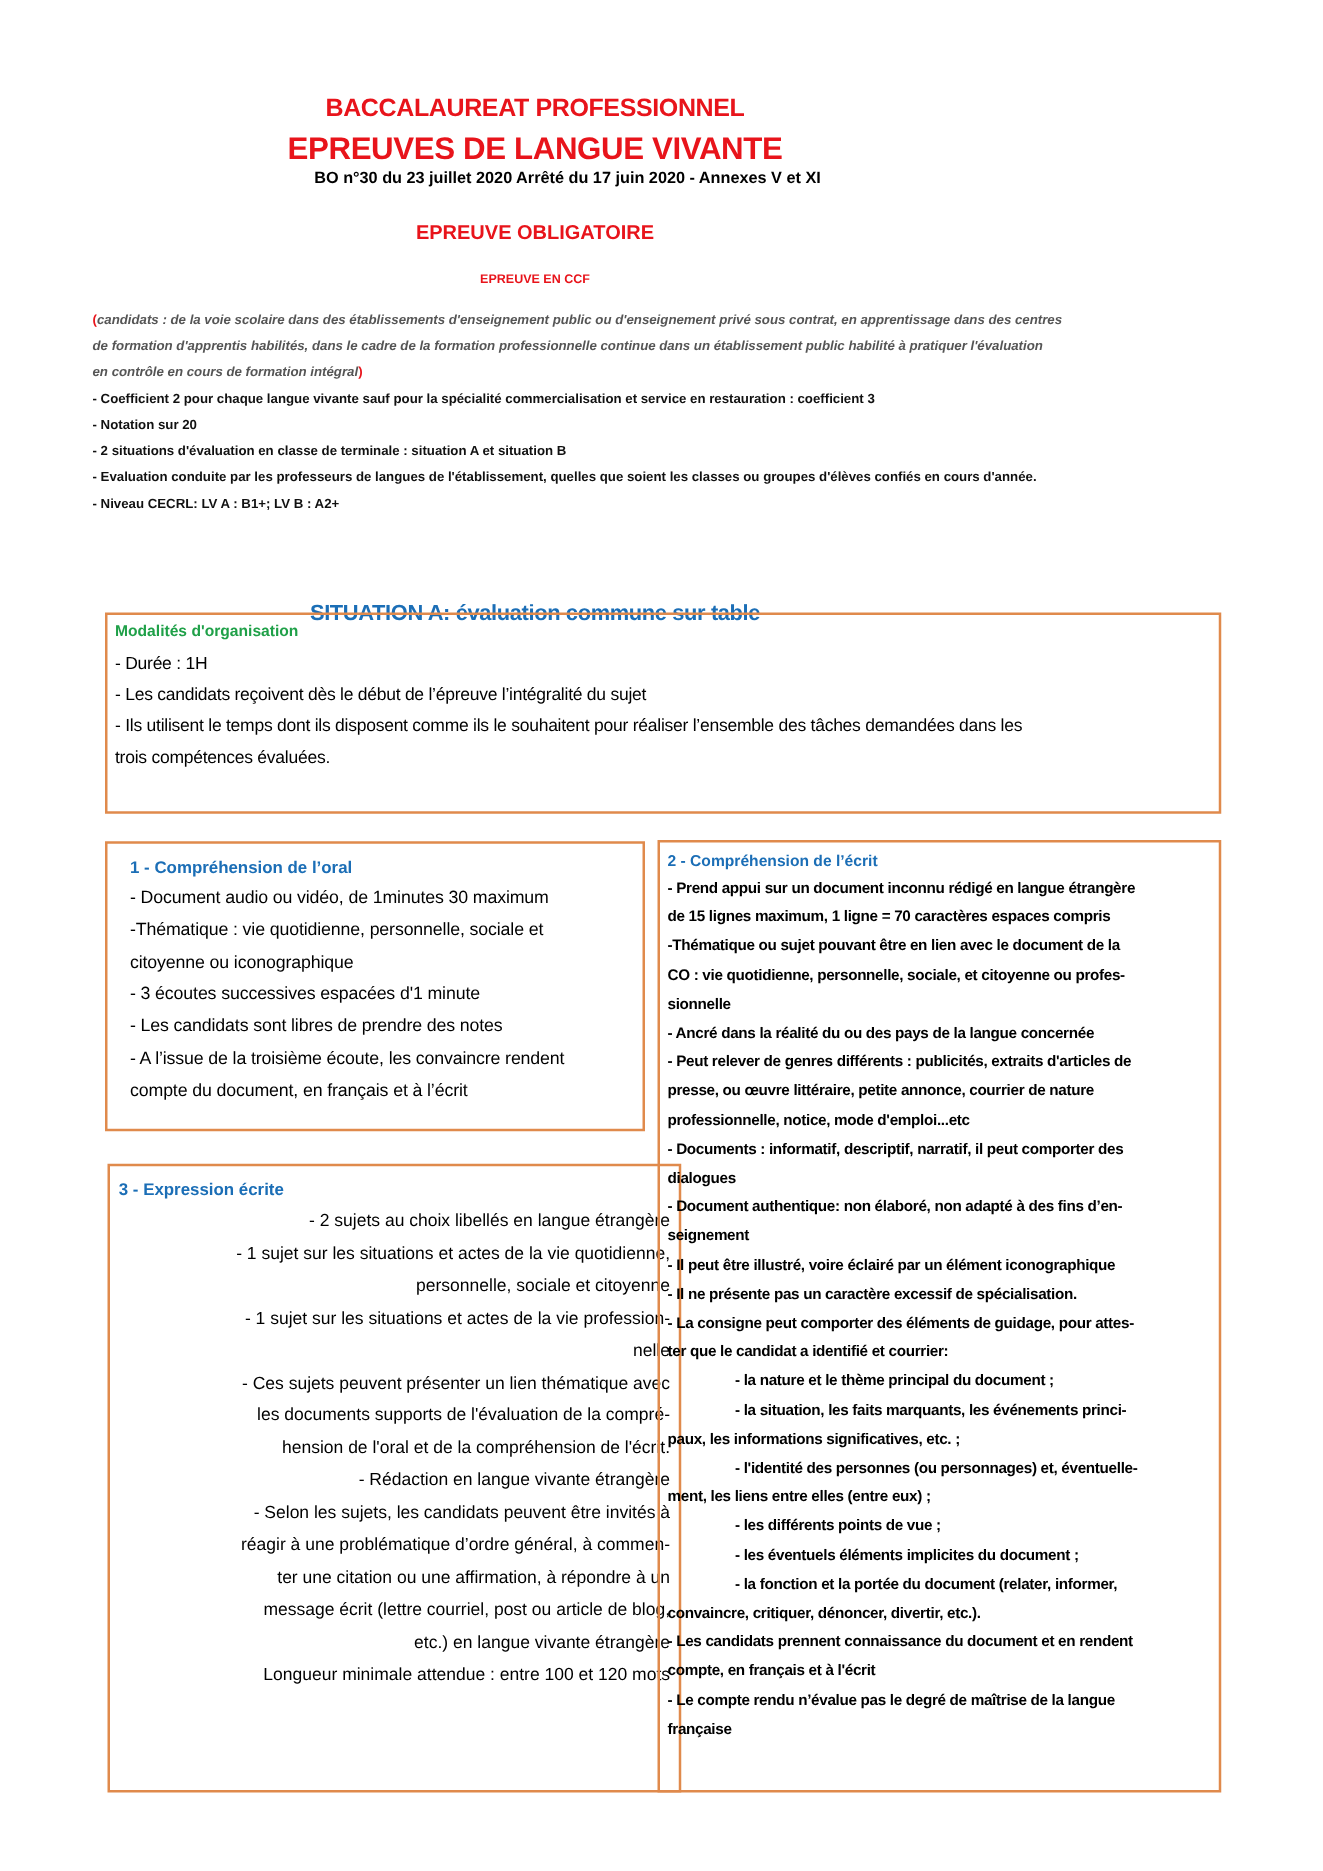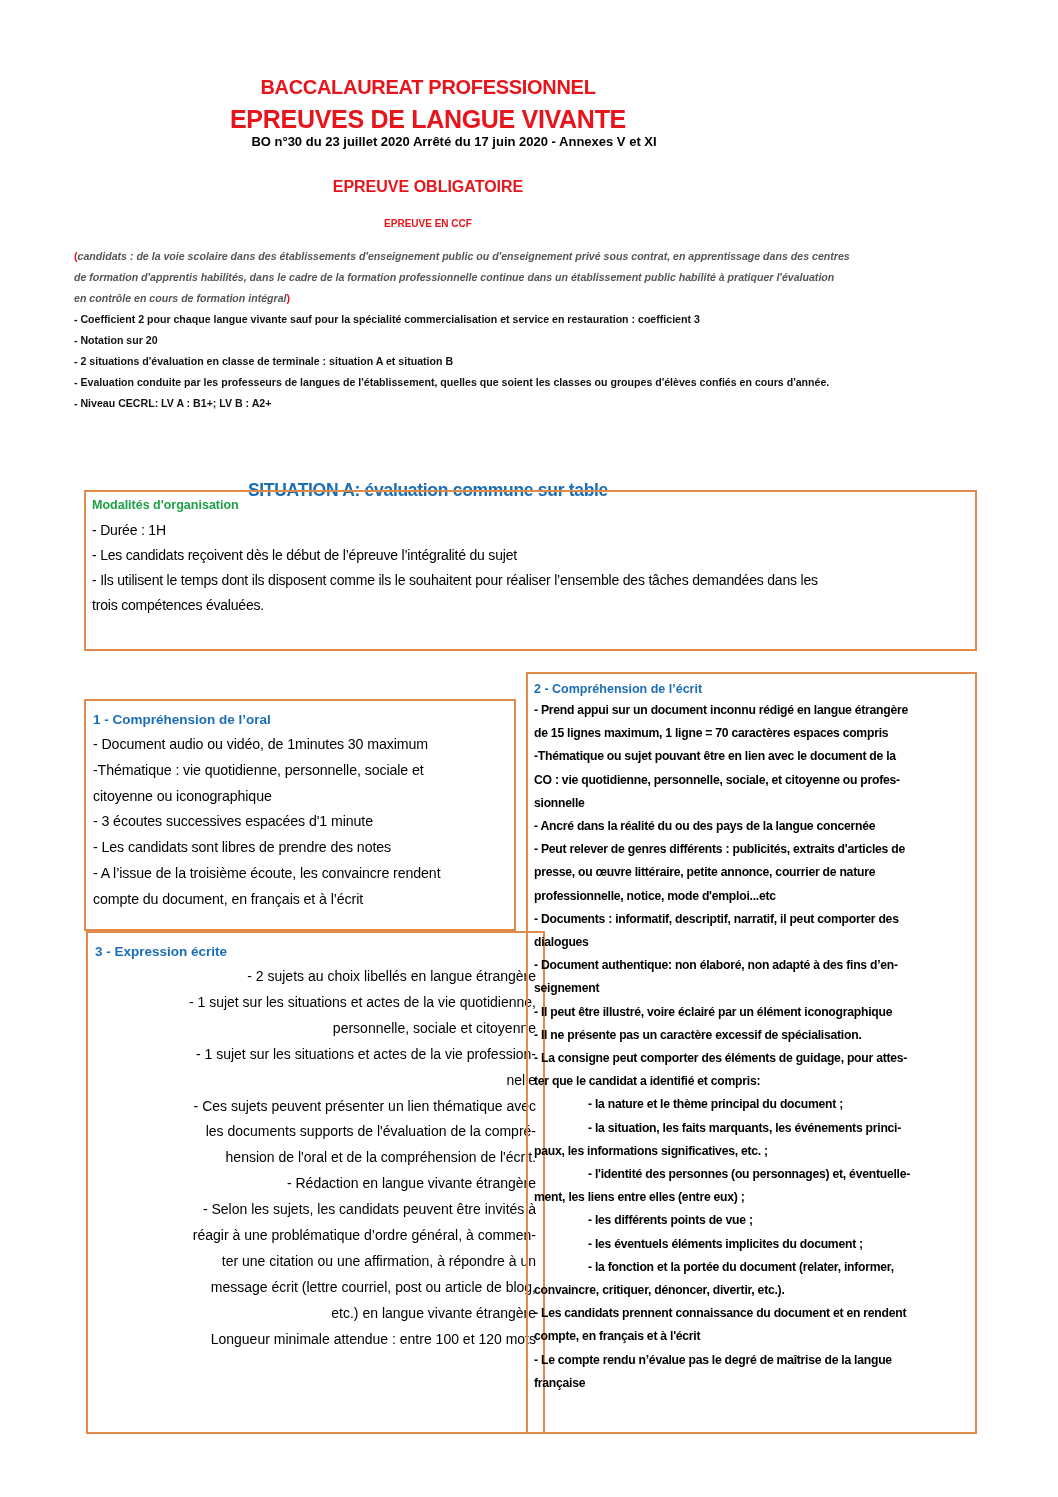--- a/index.html
+++ b/index.html
@@ -15,21 +15,21 @@
   .ccf { top: 218px; font-size: 10px; }
   .intro { left: 74px; width: 910px; top: 246px; font-size: 10.6px; line-height: 21px; }
   .intro .italic { font-style: italic; font-weight: bold; color: #555; }
   .intro .paren { color: #e8141b; font-weight: bold; font-style: normal; }
   .intro .bline { font-weight: bold; color: #111; white-space: nowrap; }
   .sitA { top: 452px; font-size: 17.5px; font-weight: bold; color: #1b6eb6; letter-spacing: -0.3px; margin-top: 28px; }
   .box { border: 2px solid #e08a4c; box-sizing: border-box; }
   .modal { left: 84px; top: 490px; width: 893px; height: 161px; padding: 6px 6px 0 6px; }
   .modal .h { text-align: left; color: #1fa048; font-weight: bold; font-size: 12.5px; margin-bottom: 6px; }
   .modal .l { font-size: 14px; line-height: 25px; letter-spacing: -0.2px; }
-  .b1 { left: 84px; top: 673px; width: 432px; height: 232px; padding: 6px 7px 0 7px; margin-top: 26px; }
+  .b1 { left: 84px; top: 673px; width: 432px; height: 232px; padding: 6px 7px 0 18px; }
   .b3 { left: 86px; top: 931px; width: 459px; height: 503px; padding: 6px 7px 0 7px; }
   .b2 { left: 526px; top: 672px; width: 451px; height: 762px; padding: 5px 6px 0 6px; }
   .sec-h { color: #1b6eb6; font-weight: bold; font-size: 13.5px; }
   .b1 .l { font-size: 14.2px; line-height: 25.8px; letter-spacing: -0.1px; }
   .b1 .sec-h { line-height: 25px; }
   .b3 .l { font-size: 14px; line-height: 25.9px; text-align: right; }
   .b3 .sec-h { line-height: 25px; }
   .b2 .sec-h { font-size: 12.5px; line-height: 20px; }
   .b2 .l { font-size: 12.2px; line-height: 23.2px; font-weight: bold; letter-spacing: -0.25px; }
   .indent { padding-left: 54px; }
@@ -108,21 +108,21 @@
       <div class="l">- Peut relever de genres différents : publicités, extraits d'articles de</div>
       <div class="l">presse, ou œuvre littéraire, petite annonce, courrier de nature</div>
       <div class="l">professionnelle, notice, mode d'emploi...etc</div>
       <div class="l">- Documents : informatif, descriptif, narratif, il peut comporter des</div>
       <div class="l">dialogues</div>
       <div class="l">- Document authentique: non élaboré, non adapté  à des fins d’en-</div>
       <div class="l">seignement</div>
       <div class="l">- Il peut être illustré, voire éclairé par un élément iconographique</div>
       <div class="l">- Il ne présente pas un caractère excessif de spécialisation.</div>
       <div class="l">- La consigne peut comporter des éléments de guidage, pour attes-</div>
-      <div class="l">ter que le candidat a identifié et compris:</div>
+      <div class="l">ter que le candidat a identifié et courrier:</div>
       <div class="l indent">- la nature et le thème principal du document ;</div>
       <div class="l indent">- la situation, les faits marquants, les événements princi-</div>
       <div class="l">paux, les informations significatives, etc. ;</div>
       <div class="l indent">- l'identité des personnes (ou personnages) et, éventuelle-</div>
       <div class="l">ment, les liens entre elles (entre eux) ;</div>
       <div class="l indent">- les différents points de vue ;</div>
       <div class="l indent">- les éventuels éléments implicites du document ;</div>
       <div class="l indent">- la fonction et la portée du document (relater, informer,</div>
       <div class="l">convaincre, critiquer, dénoncer, divertir, etc.).</div>
       <div class="l"> - Les candidats prennent connaissance du document et en rendent</div>

